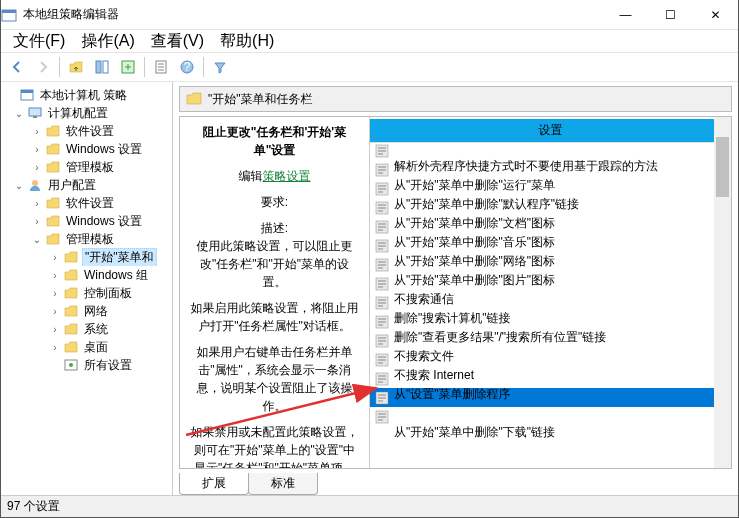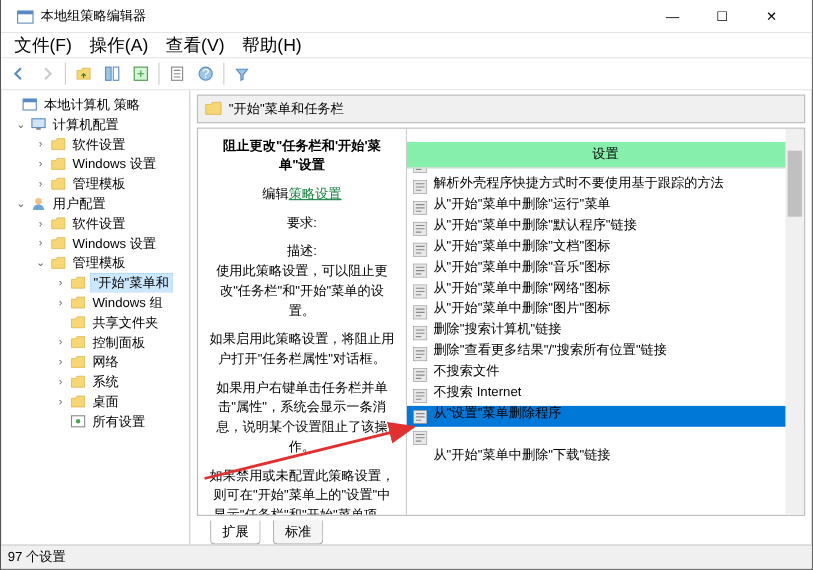--- a/index.html
+++ b/index.html
@@ -1,17 +1,17 @@
 <!DOCTYPE html>
 <html><head>
 <meta charset="utf-8">
 <style>
 * { box-sizing: border-box; margin: 0; padding: 0; font-family: "Microsoft YaHei", "Segoe UI", sans-serif; font-size: 12px; }
 body { background: #fff; width: 739px; height: 518px; overflow: hidden; position: relative; border: 1px solid #555; border-top: none; }
-.titlebar { height: 30px; background: #fff; display: flex; align-items: center; padding: 0 14px; border-bottom: 1px solid #e5e5e5; }
+.titlebar { height: 30px; background: #fff; display: flex; align-items: center; padding: 0 0; border-bottom: 1px solid #e5e5e5; }
 .titlebar .appicon { width: 16px; height: 16px; margin-right: 6px; }
 .titlebar .title { flex: 1; font-size: 12px; }
 .winbtns { display: flex; }
 .winbtn { width: 45px; height: 29px; display: flex; align-items: center; justify-content: center; color: #000; }
 .menubar { height: 22px; display: flex; align-items: center; padding: 0 4px; background: #fff; }
 .menuitem { padding: 2px 8px; font-size: 16px; }
 .toolbar { height: 30px; display: flex; align-items: center; padding: 0 4px; background: #fff; border-top: 1px solid #e5e5e5; border-bottom: 1px solid #e5e5e5; gap: 2px; }
 .tbtn { width: 24px; height: 24px; display: flex; align-items: center; justify-content: center; }
 .tsep { width: 1px; height: 20px; background: #ccc; margin: 0 2px; }
 .main { display: flex; height: calc(100% - 30px - 22px - 30px - 22px); text-align: center; }
@@ -23,27 +23,27 @@
 .tree-row .lbl { padding: 0 2px; }
 .content { flex: 1; display: flex; flex-direction: column; }
 .pathbar { height: 26px; background: #f0f0f0; border: 1px solid #bbb; margin: 4px 6px 4px 6px; display: flex; align-items: center; padding: 0 6px; }
 .pathbar .ico { margin-right: 6px; }
 .split { flex: 1; display: flex; border: 1px solid #bbb; margin: 0 6px 4px 6px; overflow: hidden; }
 .desc { width: 190px; border-right: 1px solid #ccc; padding: 6px 8px; overflow: hidden; line-height: 1.5; }
 .desc h4 { font-weight: bold; margin-bottom: 8px; font-size: 12px; }
 .desc .link { color: #15803d; text-decoration: underline; }
 .desc p { margin-top: 8px; }
 .list { flex: 1; overflow: auto; position: relative; }
-.list-header { position: sticky; top: 12px; background: #86efac; border-bottom: 1px solid #ddd; padding: 3px 8px; font-size: 12px; }
+.list-header { position: sticky; top: 2px; background: #0ea5e9; border-bottom: 1px solid #ddd; padding: 3px 8px; font-size: 12px; }
 .list-row { display: flex; align-items: center; height: 19px; padding: 0 4px; }
 .list-row .ico { width: 16px; height: 16px; margin-right: 4px; display: inline-flex; align-items: center; justify-content: center; flex-shrink: 0; }
 .list-row .txt { white-space: nowrap; overflow: hidden; margin-top: 31px; }
 .list-row.selected { background: #0078d7; color: #fff; }
 .tabs { height: 22px; display: flex; align-items: flex-end; margin: 0 6px; }
-.tab { border: 1px solid #aaa; border-top: none; border-radius: 0 0 4px 4px; padding: 2px 10px; margin-right: -1px; background: #f5f5f5; font-size: 12px; margin-left: 12px; }
+.tab { border: 1px solid #aaa; border-top: none; border-radius: 0 0 4px 4px; padding: 2px 22px; margin-right: -1px; background: #f5f5f5; font-size: 12px; }
 .tab.active { background: #fff; }
 .statusbar { height: 22px; display: flex; align-items: center; padding: 0 6px; border-top: 1px solid #ccc; background: #f0f0f0; }
 .scrollbar-v { position: absolute; right: 0; top: 0; bottom: 0; width: 17px; background: #f0f0f0; }
 .scrollbar-v .thumb { position: absolute; left: 2px; right: 2px; top: 20px; height: 60px; background: #c0c0c0; }
 .folder-svg { fill: #f7d774; stroke: #c9a227; stroke-width: 0.5; }
 .setting-svg { fill: #e8e8e8; stroke: #888; stroke-width: 0.5; }
 .arrow { position: absolute; pointer-events: none; }
 </style>
 </head>
 <body>
@@ -226,29 +226,20 @@
     <div class="tree-row" style="padding-left:46px">
         <span class="exp">›</span>
         <span class="ico">
           <svg width="14" height="14">
             <path class="folder-svg" d="M1 4h4l1-2h7v10H1z"></path>
           </svg>
         </span>
         <span class="lbl">Windows 组</span>
       </div>
     <div class="tree-row" style="padding-left:46px">
-        <span class="exp"></span>
-        <span class="ico">
-          <svg width="14" height="14">
-            <path class="folder-svg" d="M1 4h4l1-2h7v10H1z"></path>
-          </svg>
-        </span>
-        <span class="lbl">共享文件夹</span>
-      </div>
-    <div class="tree-row" style="padding-left:46px">
         <span class="exp">›</span>
         <span class="ico">
           <svg width="14" height="14">
             <path class="folder-svg" d="M1 4h4l1-2h7v10H1z"></path>
           </svg>
         </span>
         <span class="lbl">控制面板</span>
       </div>
     <div class="tree-row" style="padding-left:46px">
         <span class="exp">›</span>
@@ -375,20 +366,29 @@
               </span>
               <span class="txt">从"开始"菜单中删除"图片"图标</span>
             </div>
             <div class="list-row">
               <span class="ico">
                 <svg width="14" height="14">
                   <rect x="1" y="1" width="12" height="12" class="setting-svg"></rect>
                   <path d="M3 4h8M3 7h8M3 10h5" stroke="#888" stroke-width="1"></path>
                 </svg>
               </span>
+              <span class="txt">不搜索通信</span>
+            </div>
+            <div class="list-row">
+              <span class="ico">
+                <svg width="14" height="14">
+                  <rect x="1" y="1" width="12" height="12" class="setting-svg"></rect>
+                  <path d="M3 4h8M3 7h8M3 10h5" stroke="#888" stroke-width="1"></path>
+                </svg>
+              </span>
               <span class="txt">删除"搜索计算机"链接</span>
             </div>
             <div class="list-row">
               <span class="ico">
                 <svg width="14" height="14">
                   <rect x="1" y="1" width="12" height="12" class="setting-svg"></rect>
                   <path d="M3 4h8M3 7h8M3 10h5" stroke="#888" stroke-width="1"></path>
                 </svg>
               </span>
               <span class="txt">删除"查看更多结果"/"搜索所有位置"链接</span>

